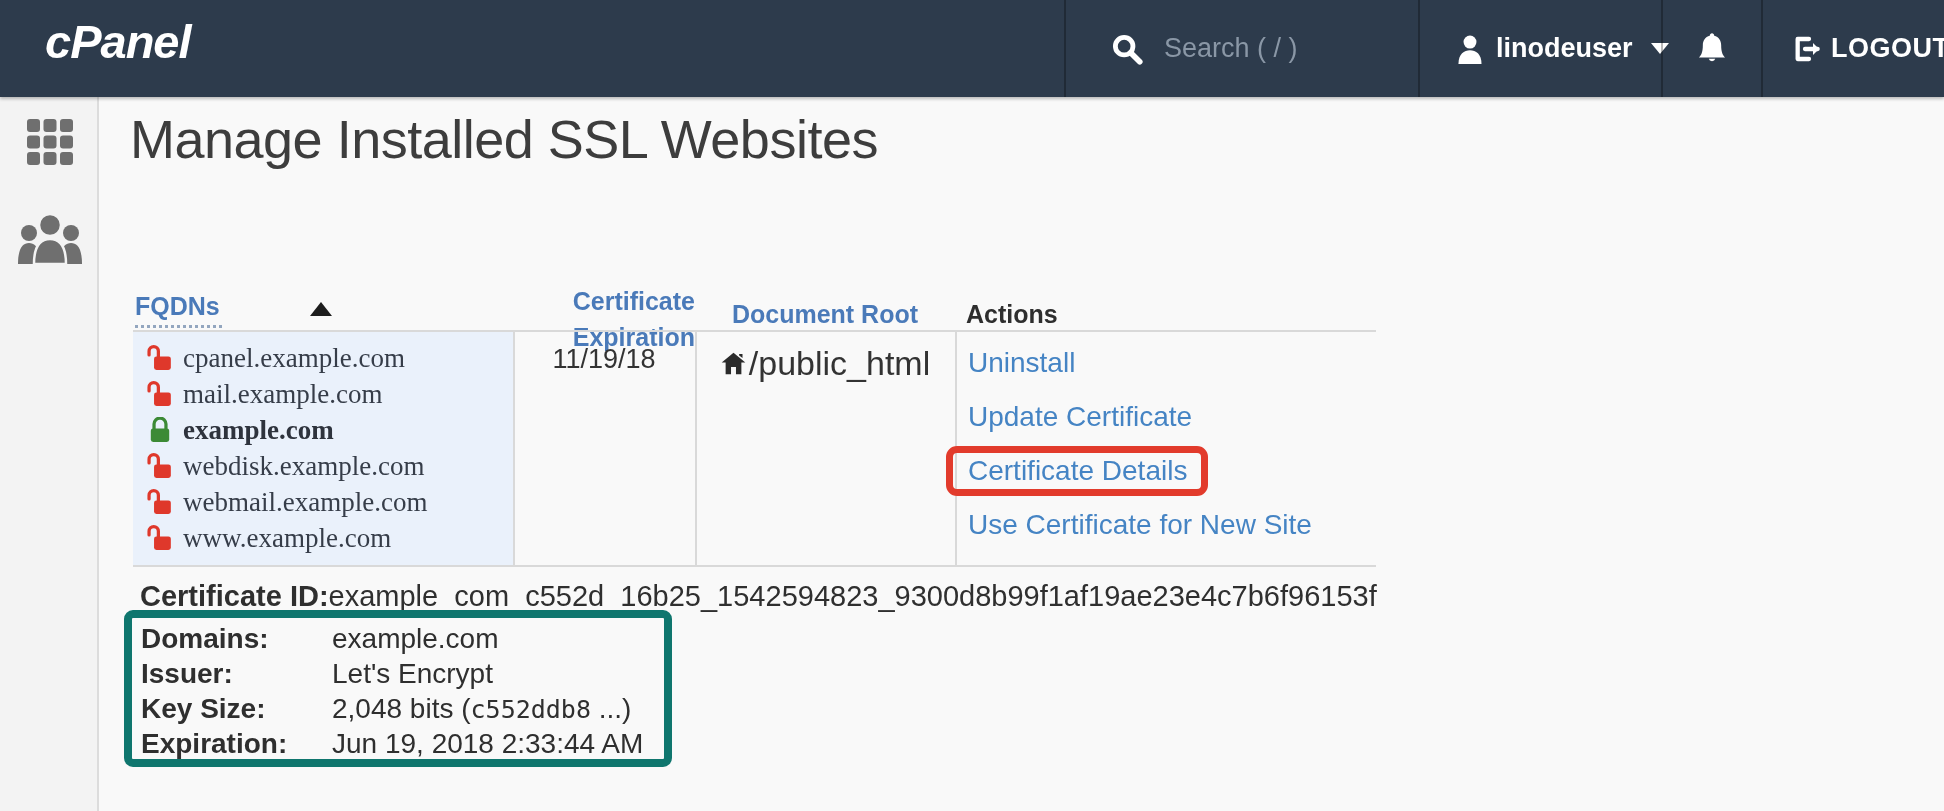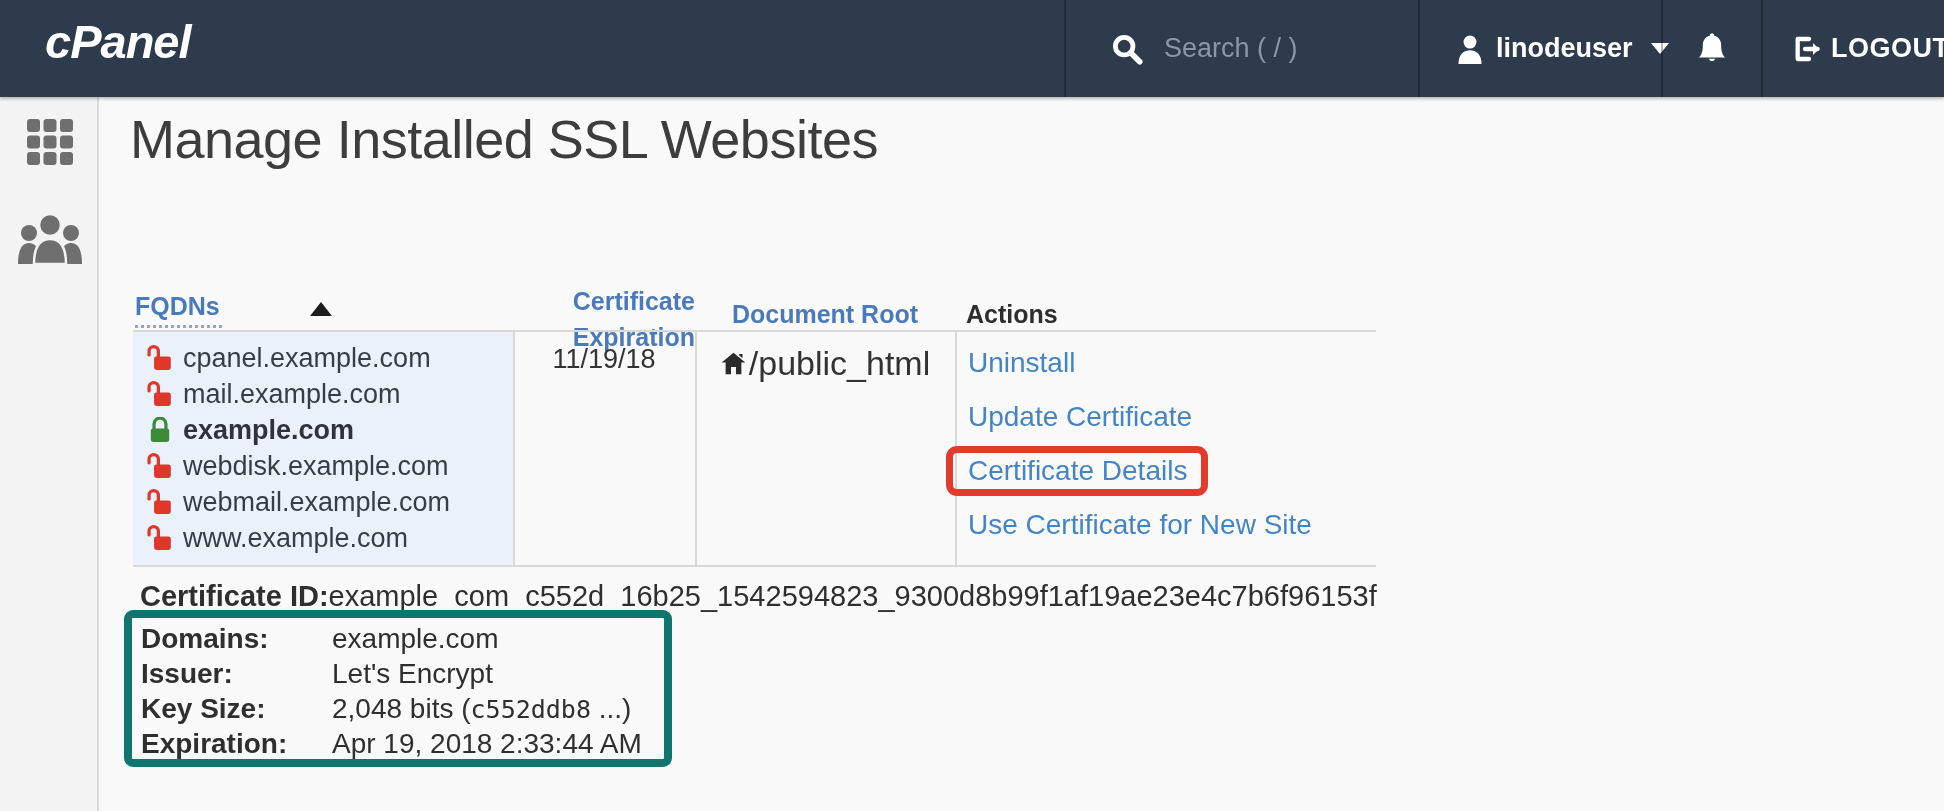--- a/index.html
+++ b/index.html
@@ -49,21 +49,21 @@
   .th-docroot { left:695px; top:272px; width:260px; text-align:center; cursor:pointer; }
   .th-actions { left:966px; top:272px; color:#2e2e2e; }
   .head-border { position:absolute; left:133px; top:330px; width:1243px; height:0; border-top:2px solid #d9d9d9; }
 
   
   .row-border-bottom { position:absolute; left:133px; top:565px; width:1243px; height:0; border-top:2px solid #d9d9d9; }
   .vline { position:absolute; top:332px; height:233px; width:0; border-left:2px solid #d9d9d9; }
   .vl-1 { left:513px; } .vl-2 { left:695px; } .vl-3 { left:955px; }
 
   .fqdn-cell { position:absolute; left:133px; top:332px; width:380px; height:233px;
-               background:#eaf1fb; padding:8px 0 0 14px; }
+               background:#eaf1fb; padding:8px 0 0 14px;font-family:Liberation Serif, serif; }
   .fqdn-item { display:flex; align-items:center; height:36px; font-size:27px; color:#363d49; }
   .fqdn-item .lock { width:26px; height:26px; margin-right:10px; flex:0 0 auto; display:flex; }
   .fqdn-item.primary { font-weight:700; color:#2e333d; }
 
   .cert-exp-cell { position:absolute; left:513px; top:344px; width:182px; text-align:center;
                    font-size:27px; color:#333333; }
   .docroot-cell { position:absolute; left:695px; top:344px; width:260px; display:flex;
                   justify-content:center; align-items:center; font-size:34px; color:#333333; }
   .docroot-cell .home { width:27px; height:27px; margin-right:2px; display:flex; }
 
@@ -280,17 +280,17 @@
     <div class="detail-row">
       <span class="dl">Issuer:</span>
       <span>Let's Encrypt</span>
     </div>
     <div class="detail-row">
       <span class="dl">Key Size:</span>
       <span><span>2,048 bits (</span><span class="mono">c552ddb8</span><span> ...)</span></span>
     </div>
     <div class="detail-row">
       <span class="dl">Expiration:</span>
-      <span>Apr 19, 2018 2:33:44 AM</span>
+      <span>Jun 19, 2018 2:33:44 AM</span>
     </div>
   </div>
 
 </div>
 
 </body></html>

